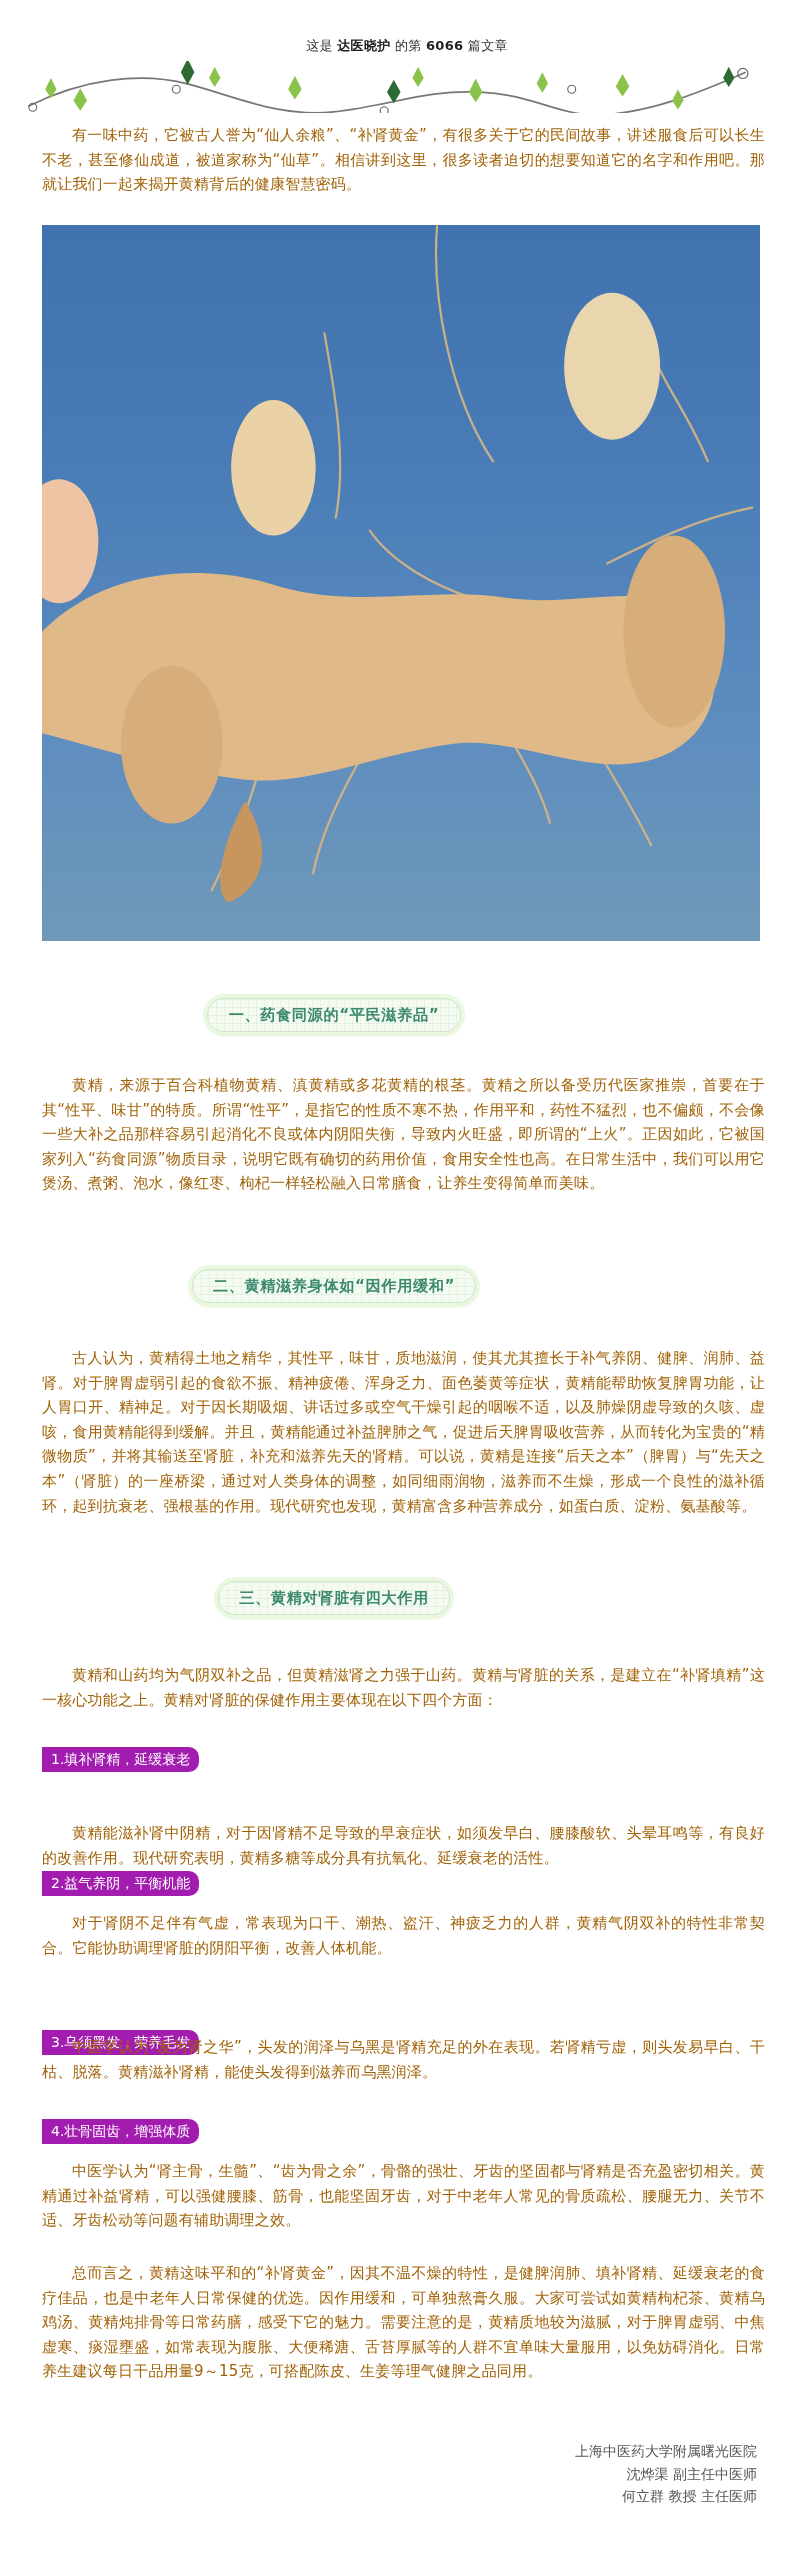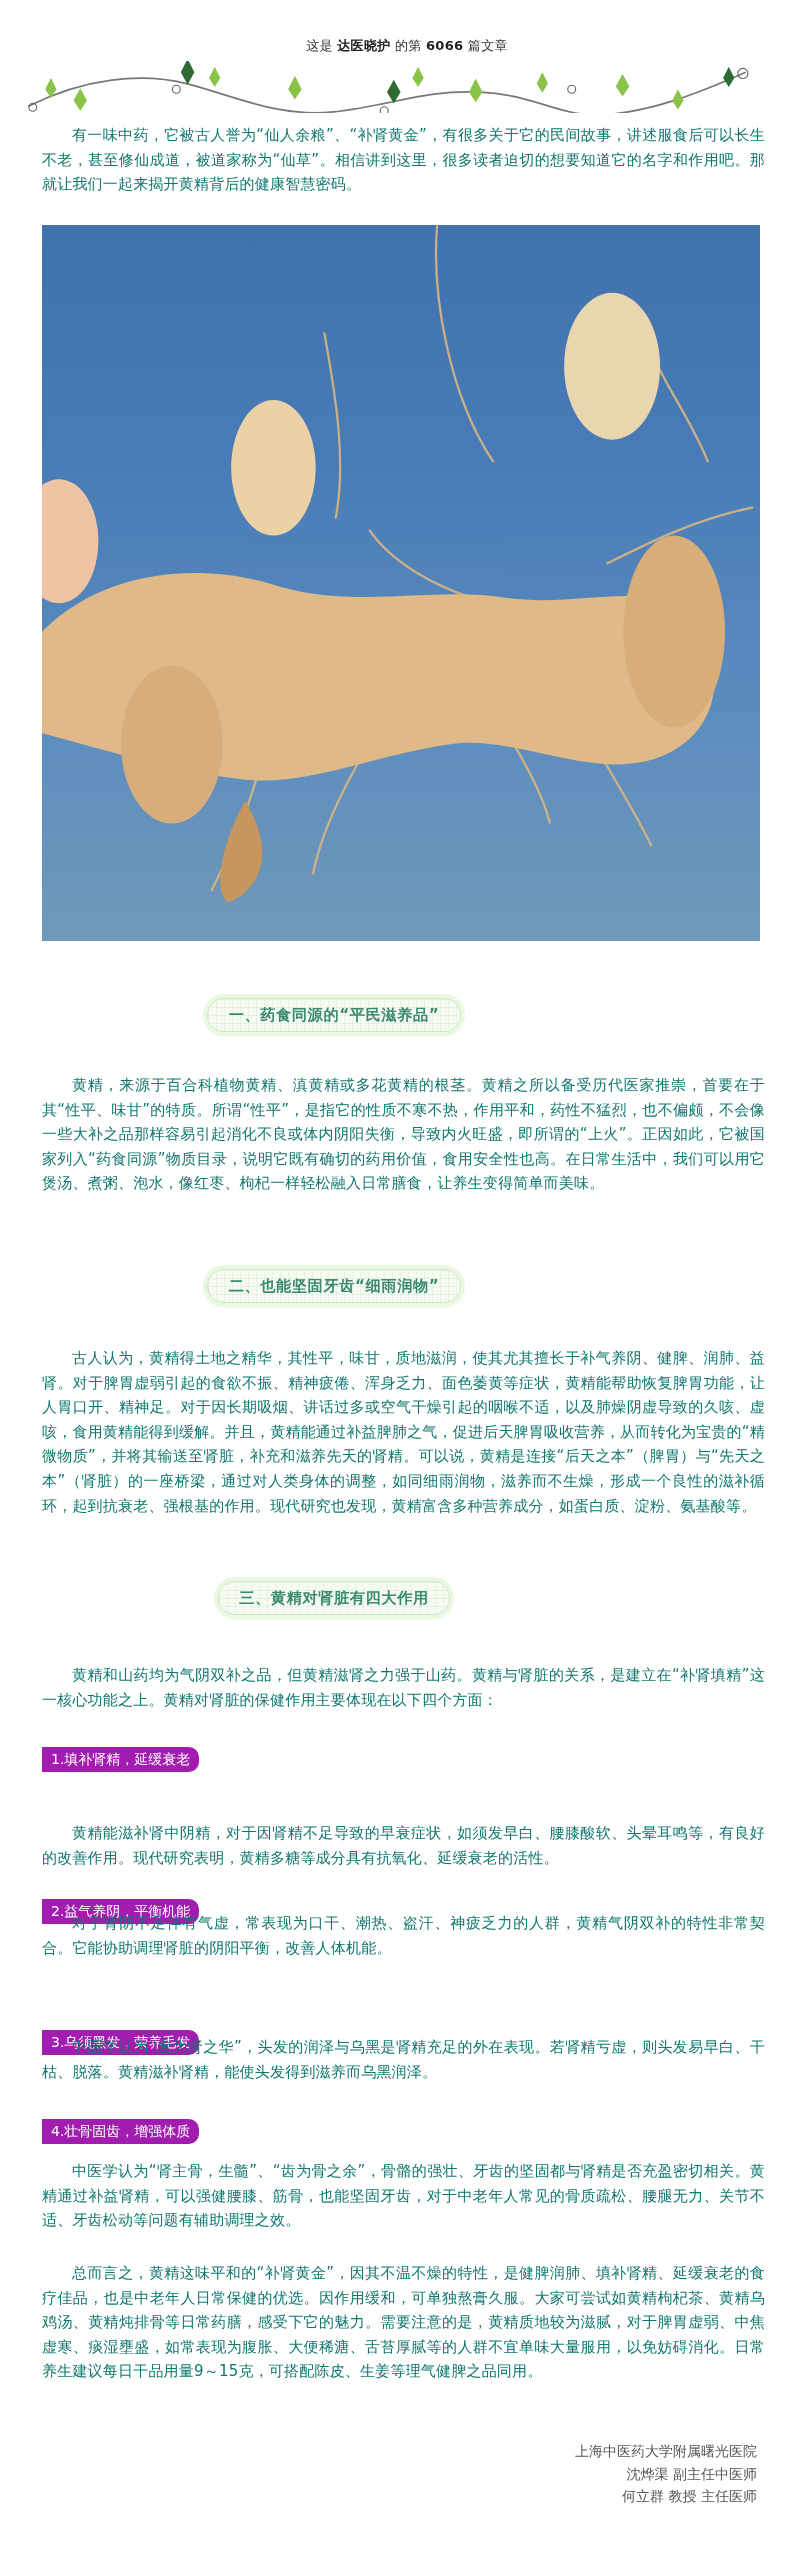--- a/index.html
+++ b/index.html
@@ -23,21 +23,21 @@
     letter-spacing: 0.3px;
   }
   .article-count b { font-weight: bold; color: #222; }
 
   .vine { left: 17px; top: 61px; width: 740px; height: 52px; }
 
   .para {
     left: 42px; width: 723px;
     font-size: 15px;
     line-height: 24.6px;
-    color: #0f766e;
+    color: #a16207;
     text-align: justify;
     text-indent: 2em;
     letter-spacing: 0.2px;
   }
 
   .hero {
     left: 42px; top: 225px; width: 718px; height: 716px;
     background: linear-gradient(180deg, #3f72ae 0%, #4a7db7 35%, #5d8dc0 70%, #7099b8 100%);
     overflow: hidden;
   }
@@ -144,33 +144,33 @@
     <path d="M360 1020 C420 1120, 380 1180, 330 1200 C300 1180, 320 1090, 360 1020z" fill="#c7955e"></path>
   </svg>
 </div>
 
 <div class="abs sec-head" style="top:998px;">
   <div class="sec-pill">一、药食同源的“平民滋养品”</div>
 </div>
 <p class="abs para" style="top:1073px;">黄精，来源于百合科植物黄精、滇黄精或多花黄精的根茎。黄精之所以备受历代医家推崇，首要在于其“性平、味甘”的特质。所谓“性平”，是指它的性质不寒不热，作用平和，药性不猛烈，也不偏颇，不会像一些大补之品那样容易引起消化不良或体内阴阳失衡，导致内火旺盛，即所谓的“上火”。正因如此，它被国家列入“药食同源”物质目录，说明它既有确切的药用价值，食用安全性也高。在日常生活中，我们可以用它煲汤、煮粥、泡水，像红枣、枸杞一样轻松融入日常膳食，让养生变得简单而美味。</p>
 
 <div class="abs sec-head" style="top:1269px;">
-  <div class="sec-pill">二、也能坚固牙齿“细雨润物”</div>
+  <div class="sec-pill">二、黄精滋养身体如“因作用缓和”</div>
 </div>
 <p class="abs para" style="top:1346px;">古人认为，黄精得土地之精华，其性平，味甘，质地滋润，使其尤其擅长于补气养阴、健脾、润肺、益肾。对于脾胃虚弱引起的食欲不振、精神疲倦、浑身乏力、面色萎黄等症状，黄精能帮助恢复脾胃功能，让人胃口开、精神足。对于因长期吸烟、讲话过多或空气干燥引起的咽喉不适，以及肺燥阴虚导致的久咳、虚咳，食用黄精能得到缓解。并且，黄精能通过补益脾肺之气，促进后天脾胃吸收营养，从而转化为宝贵的“精微物质”，并将其输送至肾脏，补充和滋养先天的肾精。可以说，黄精是连接“后天之本”（脾胃）与“先天之本”（肾脏）的一座桥梁，通过对人类身体的调整，如同细雨润物，滋养而不生燥，形成一个良性的滋补循环，起到抗衰老、强根基的作用。现代研究也发现，黄精富含多种营养成分，如蛋白质、淀粉、氨基酸等。</p>
 
 <div class="abs sec-head" style="top:1581px;">
   <div class="sec-pill">三、黄精对肾脏有四大作用</div>
 </div>
 <p class="abs para" style="top:1663px;">黄精和山药均为气阴双补之品，但黄精滋肾之力强于山药。黄精与肾脏的关系，是建立在“补肾填精”这一核心功能之上。黄精对肾脏的保健作用主要体现在以下四个方面：</p>
 
 <div class="abs sub-tag" style="top:1747px;">1.填补肾精，延缓衰老</div>
 <p class="abs para" style="top:1789px;margin-top:32px;">黄精能滋补肾中阴精，对于因肾精不足导致的早衰症状，如须发早白、腰膝酸软、头晕耳鸣等，有良好的改善作用。现代研究表明，黄精多糖等成分具有抗氧化、延缓衰老的活性。</p>
 
-<div class="abs sub-tag" style="top:1871px;margin-top:28px;">2.益气养阴，平衡机能</div>
+<div class="abs sub-tag" style="top:1871px;">2.益气养阴，平衡机能</div>
 <p class="abs para" style="top:1911px;">对于肾阴不足伴有气虚，常表现为口干、潮热、盗汗、神疲乏力的人群，黄精气阴双补的特性非常契合。它能协助调理肾脏的阴阳平衡，改善人体机能。</p>
 
 <div class="abs sub-tag" style="top:1994px;margin-top:36px;">3.乌须黑发，荣养毛发</div>
 <p class="abs para" style="top:2035px;">中医学认为“发为肾之华”，头发的润泽与乌黑是肾精充足的外在表现。若肾精亏虚，则头发易早白、干枯、脱落。黄精滋补肾精，能使头发得到滋养而乌黑润泽。</p>
 
 <div class="abs sub-tag" style="top:2119px;">4.壮骨固齿，增强体质</div>
 <p class="abs para" style="top:2159px;">中医学认为“肾主骨，生髓”、“齿为骨之余”，骨骼的强壮、牙齿的坚固都与肾精是否充盈密切相关。黄精通过补益肾精，可以强健腰膝、筋骨，也能坚固牙齿，对于中老年人常见的骨质疏松、腰腿无力、关节不适、牙齿松动等问题有辅助调理之效。</p>
 
 <p class="abs para" style="top:2261px;">总而言之，黄精这味平和的“补肾黄金”，因其不温不燥的特性，是健脾润肺、填补肾精、延缓衰老的食疗佳品，也是中老年人日常保健的优选。因作用缓和，可单独熬膏久服。大家可尝试如黄精枸杞茶、黄精乌鸡汤、黄精炖排骨等日常药膳，感受下它的魅力。需要注意的是，黄精质地较为滋腻，对于脾胃虚弱、中焦虚寒、痰湿壅盛，如常表现为腹胀、大便稀溏、舌苔厚腻等的人群不宜单味大量服用，以免妨碍消化。日常养生建议每日干品用量9～15克，可搭配陈皮、生姜等理气健脾之品同用。</p>
 

